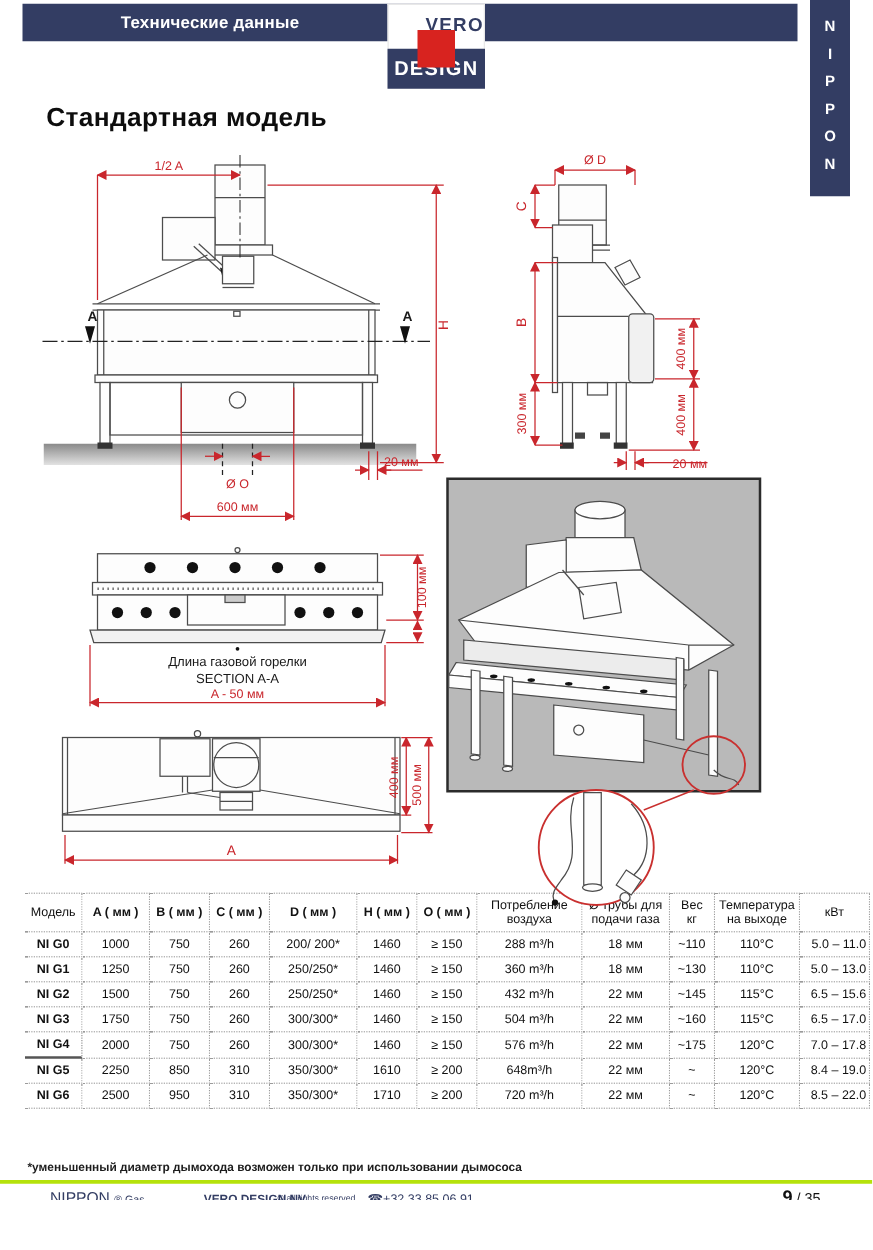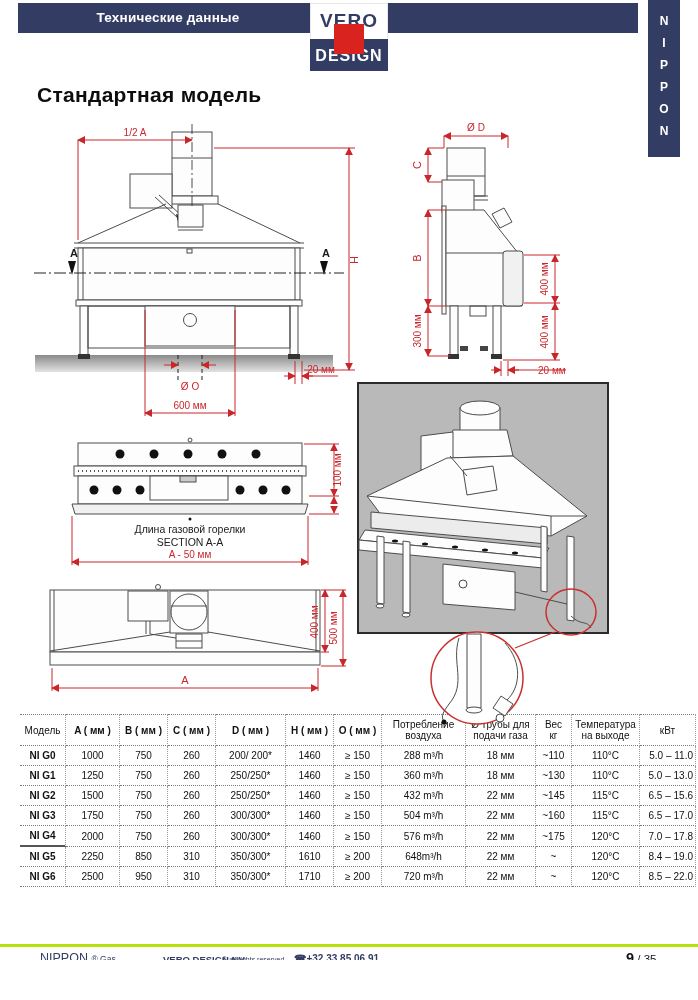--- a/index.html
+++ b/index.html
@@ -8,22 +8,22 @@
   .abs{position:absolute;}
   
   .topbar{left:18px;top:3px;width:620px;height:30px;background:#333d63;}
   .tab{top:10px;width:220px;text-align:center;color:#fff;font-size:13.5px;font-weight:bold;letter-spacing:.2px;}
   .tab-left{left:58px;}
   .tab-right{left:402px;}
   .nippon{left:648px;top:0;width:32px;height:157px;background:#333d63;color:#fff;font-weight:bold;
           font-size:12px;writing-mode:vertical-rl;text-orientation:upright;letter-spacing:8px;
           padding-top:14px;box-sizing:border-box;line-height:32px;}
   .logo{left:310px;top:3px;width:78px;height:68px;}
-  .logo-top{height:35px;background:#fff;color:#333d63;font-weight:bold;font-size:19px;
-            text-align:center;line-height:34px;letter-spacing:1px;border:1px solid #e8e8e8;border-bottom:none;}
+  .logo-top{height:35px;background:#fff;color:#333d63;font-weight:bold;font-size:15px;
+            text-align:right;line-height:34px;letter-spacing:1px;border:1px solid #e8e8e8;border-bottom:none;}
   .logo-bottom{height:32px;background:#333d63;color:#fff;font-weight:bold;font-size:16px;
                text-align:center;line-height:34px;letter-spacing:1px;}
   .logo-square{position:absolute;left:24px;top:21px;width:30px;height:30px;background:#d8231f;}
   .title{left:37px;top:83px;font-size:21px;font-weight:bold;color:#0d0d0d;letter-spacing:.3px;}
   
   .svg-front{left:28px;top:118px;}
   .svg-side{left:398px;top:118px;}
   .svg-section{left:42px;top:436px;}
   .svg-bottomv{left:28px;top:576px;}
   .svg-iso{left:355px;top:378px;z-index:3;pointer-events:none;}
@@ -48,21 +48,21 @@
   .spec-table td.kw{text-align:right;padding-right:2px;}
   .spec-table .hl{display:block;}
   .sepcell{border-bottom:2px solid #555 !important;}
   
   .footnote{left:22px;top:929px;font-size:9.5px;font-weight:bold;color:#1c1c1c;}
   .greenline{left:0;top:944px;width:698px;height:3px;background:#b5e20b;}
   .f-brand{left:40px;top:951px;font-size:12.5px;color:#333d63;}
   .f-brand .suffix{font-size:8.5px;}
   .f-company{left:163px;top:954px;font-size:9.5px;font-weight:bold;color:#333d63;}
   .f-rights{left:222px;top:956px;font-size:7px;color:#333d63;}
-  .f-phone{left:294px;top:953px;font-size:10px;font-weight:bold;color:#333d63;}
+  .f-phone{left:294px;top:953px;font-size:10px;font-weight:normal;color:#333d63;}
   .f-page{left:626px;top:950px;font-size:11.5px;color:#111;}
   .f-page .num{font-size:14.5px;font-weight:bold;}
 </style>
 </head>
 <body>
 
 <div class="page">
 
   <div class="abs topbar"></div>
   <div class="abs tab tab-left">Технические данные</div>
@@ -444,20 +444,21 @@
           <td>≥ 200</td>
       <td>720 m³/h</td>
           <td>22 мм</td>
       <td>~</td>
           <td>120°C</td>
       <td class="kw">8.5 – 22.0</td>
     </tr>
   </tbody>
     </table>
 
+  <div class="abs footnote">*уменьшенный диаметр дымохода возможен только при использовании дымососа</div>
   <div class="abs greenline"></div>
 
   <div class="abs f-brand">
     <span>NIPPON</span>
     <span class="suffix">® Gas</span>
   </div>
   <div class="abs f-company">VERO DESIGN NV</div>
   <div class="abs f-rights">© all rights reserved</div>
   <div class="abs f-phone">
     <span>☎</span><span>+32 33 85 06 91</span>

